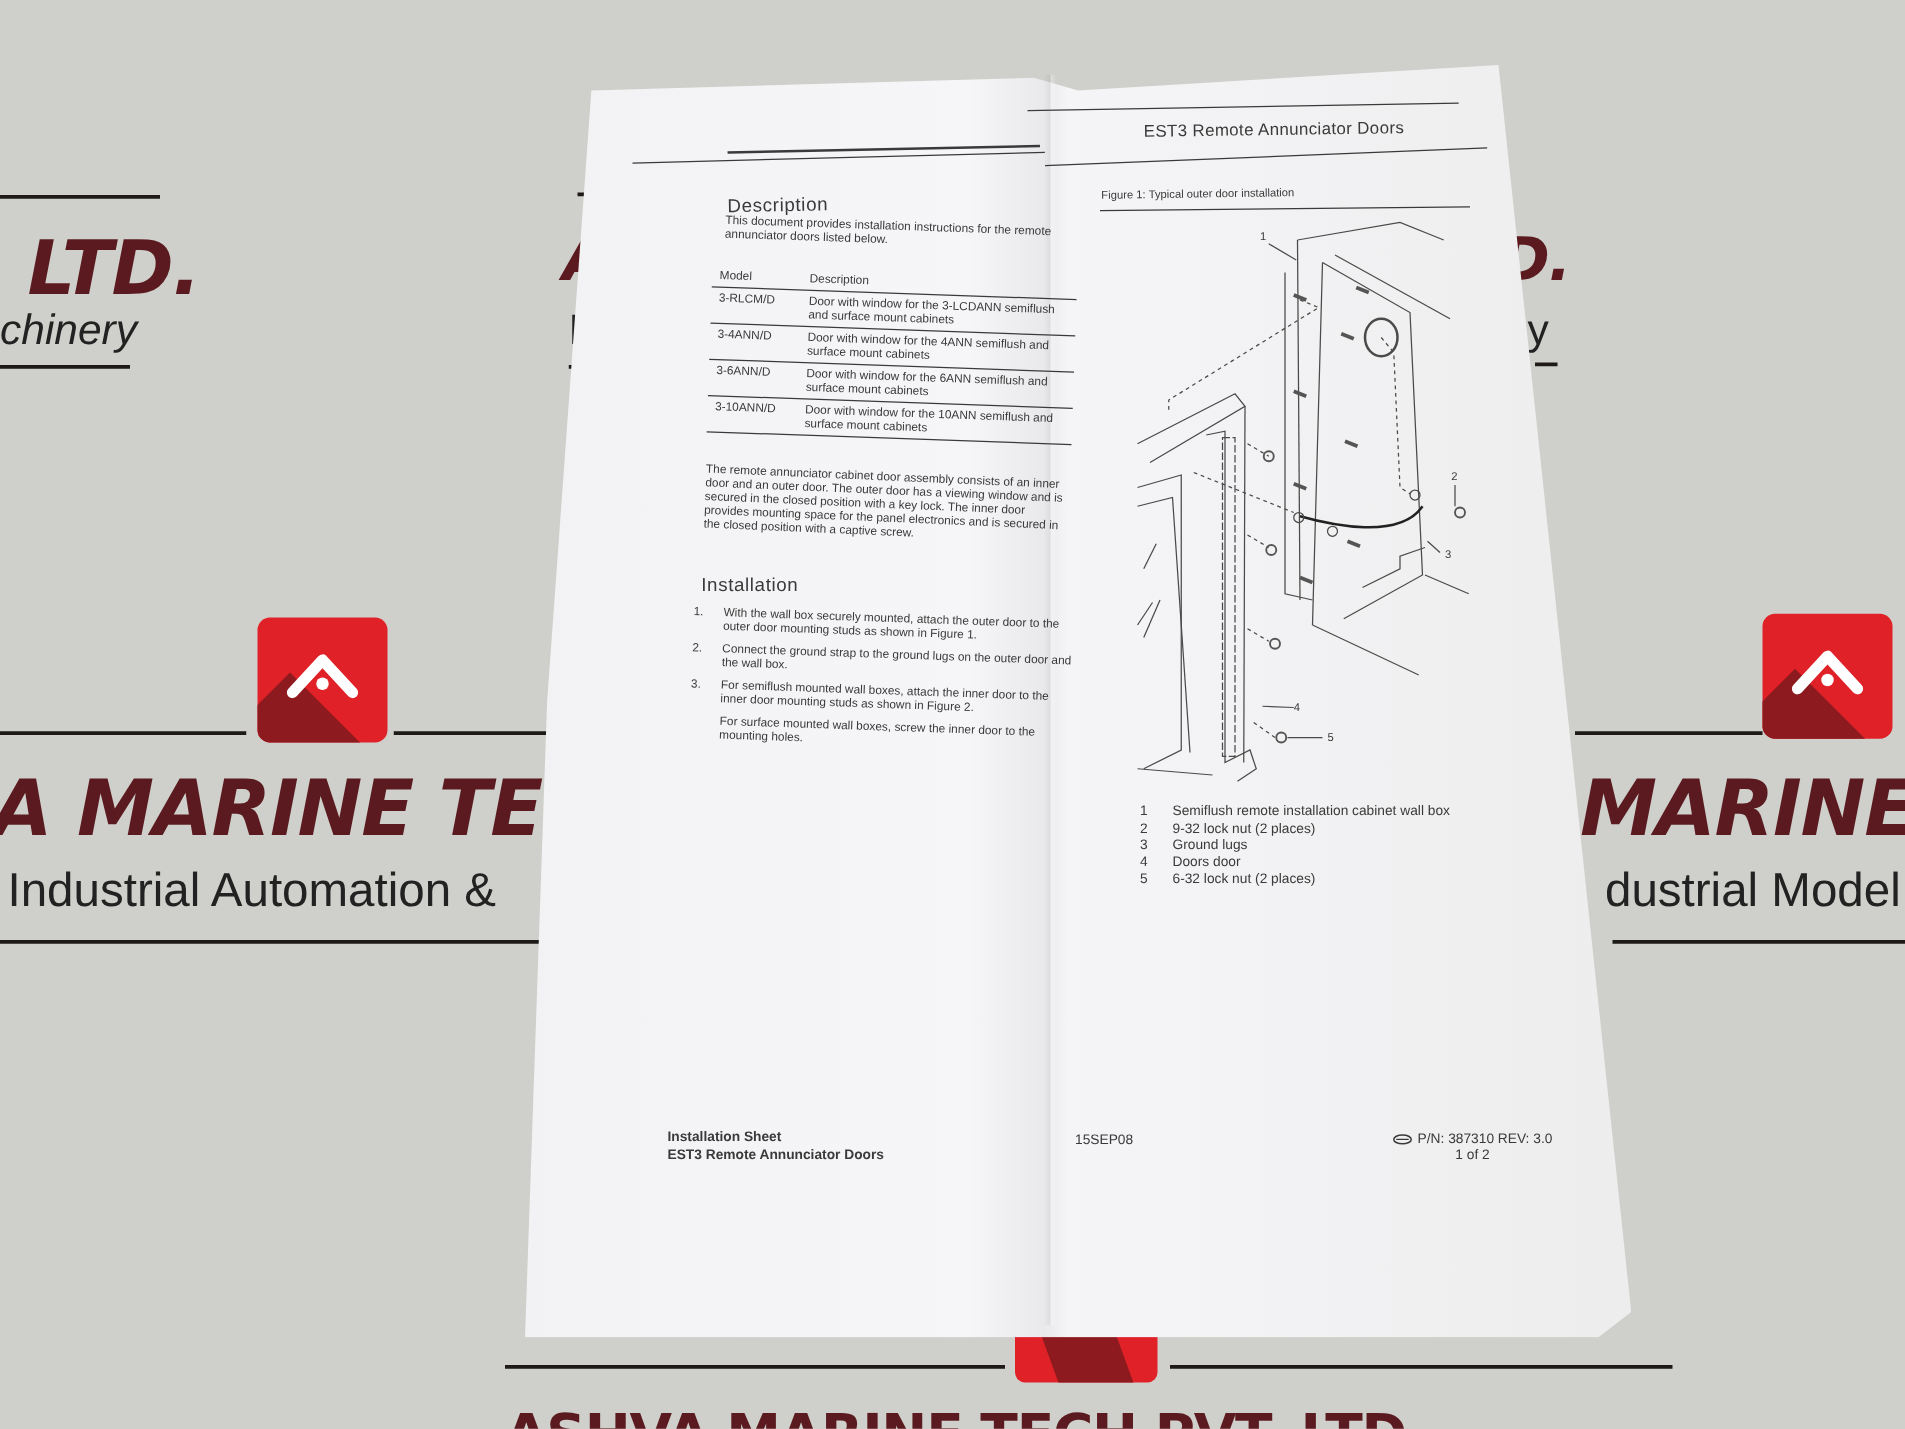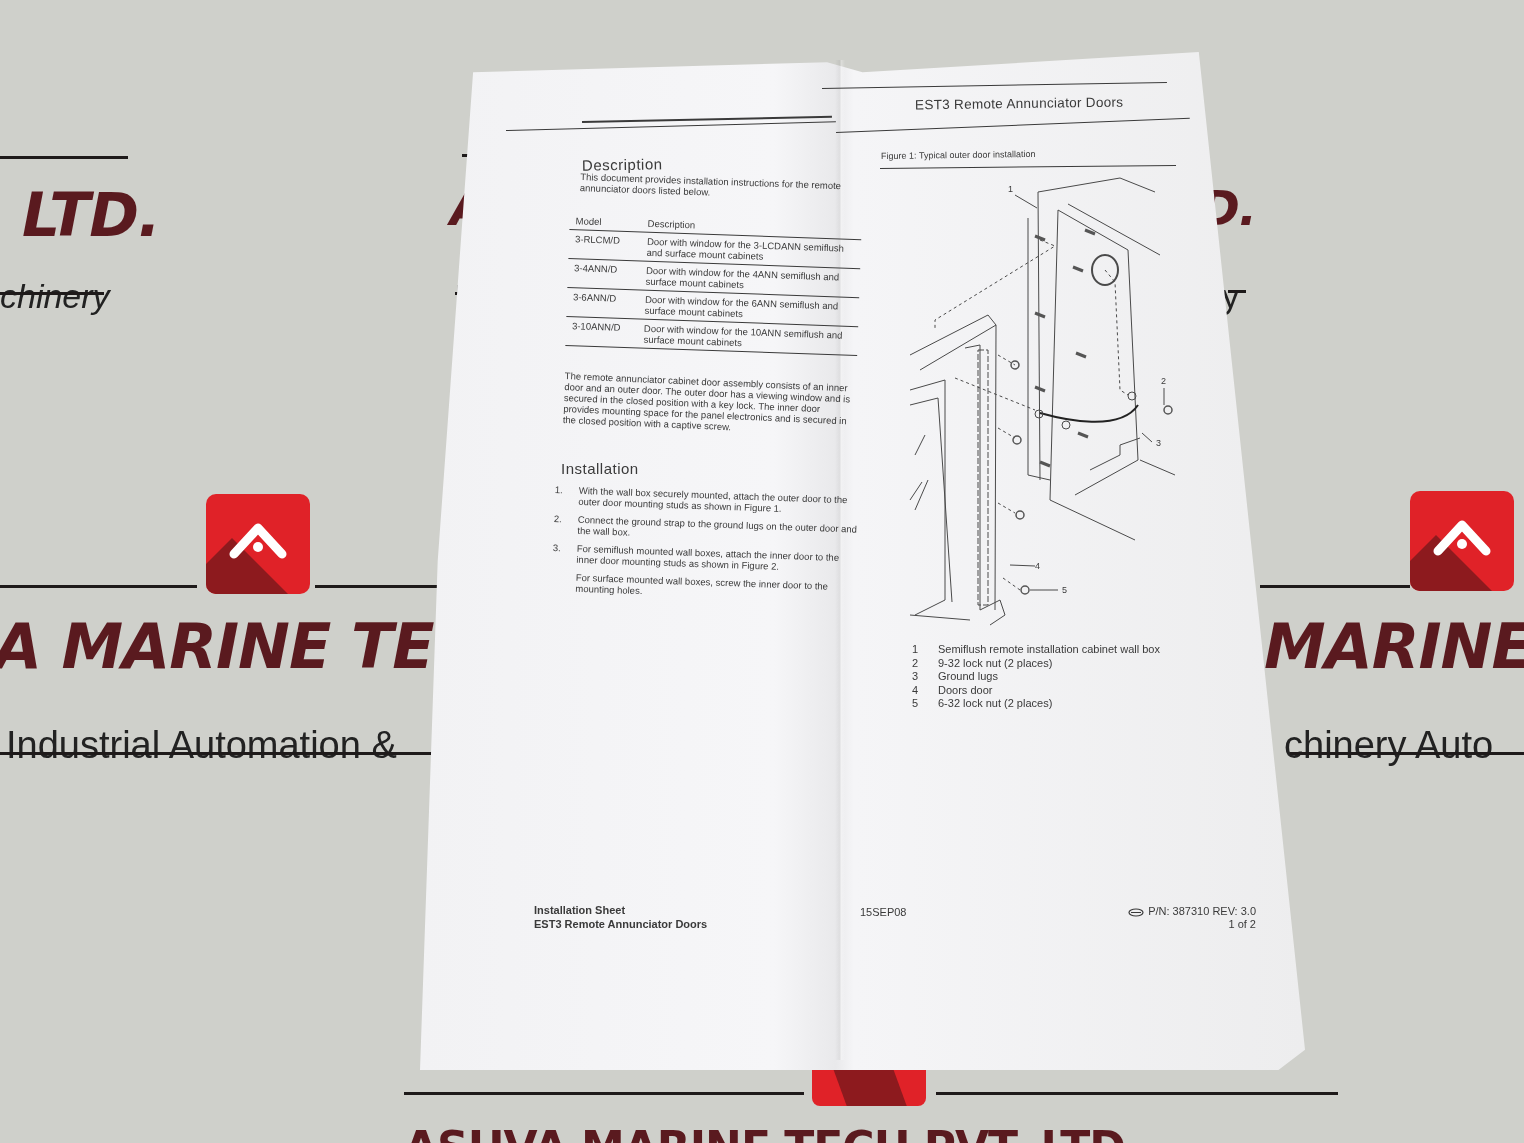--- a/index.html
+++ b/index.html
@@ -6,21 +6,21 @@
   body {
     width: 1524px; height: 1143px; overflow: hidden; position: relative;
     background: #cfd0cb;
     font-family: "Liberation Sans", sans-serif;
   }
   
   .bd { position: absolute; }
   .bd-rule { position: absolute; height: 3px; background: #1e1a1a; }
   .bd-brand { position: absolute; color: #5a1a1f; font-weight: bold; font-style: italic;
     font-family: "DejaVu Sans", sans-serif; letter-spacing: -1px; white-space: nowrap; }
-  .bd-sub { position: absolute; color: #222; font-family: "Liberation Sans", sans-serif; white-space: nowrap; margin-top: 32px; }
+  .bd-sub { position: absolute; color: #222; font-family: "Liberation Sans", sans-serif; white-space: nowrap; }
   .bd-logo { position: absolute; width: 104px; height: 100px; border-radius: 10px;
     background: #e02228; overflow: hidden; }
   .bd-logo .shade { position: absolute; left: 26px; top: 44px; width: 110px; height: 80px;
     background: #8d1a1e; transform: rotate(45deg); transform-origin: 0 0; }
   .bd-logo svg { position: absolute; left: 0; top: 0; }
 
   
   .paper {
     position: absolute; left: 420px; top: 52px; width: 885px; height: 1018px;
     background: linear-gradient(90deg, #f2f2f4 0%, #f6f6f8 40%, #e9e9eb 47%, #f5f5f7 49%, #ededee 100%);
@@ -49,21 +49,21 @@
 
   .hdr-title { left: 915px; top: 96px; font-size: 13.5px; letter-spacing: 0.3px; transform: rotate(-0.8deg); }
   .fig-cap { left: 881px; top: 150px; font-size: 9px; transform: rotate(-0.8deg); }
 
   .legend { left: 912px; top: 643px; font-size: 11px; line-height: 13.5px; }
   .legend-row { display: flex; }
   .legend-num { width: 26px; }
 
   .footer-l { left: 534px; top: 903px; font-size: 11px; line-height: 14px; font-weight: bold; }
   .footer-date { left: 860px; top: 906px; font-size: 11px; }
-  .footer-r { left: 1100px; top: 905px; font-size: 11px; line-height: 13px; text-align: right; width: 156px; }
+  .footer-r { left: 1100px; top: 905px; font-size: 11px; line-height: 13px; text-align: center; width: 156px; }
   .crease { position: absolute; left: 835px; top: 60px; width: 10px; height: 1000px;
     background: linear-gradient(90deg, rgba(0,0,0,0) 0%, rgba(0,0,0,0.06) 50%, rgba(255,255,255,0.3) 60%, rgba(0,0,0,0) 100%); }
 </style>
 </head>
 <body>
 
 <div class="bd">
 
   <div class="bd-rule" style="left:0;top:156px;width:128px;"></div>
   <div class="bd-brand" style="left:22px;top:180px;font-size:60px;">LTD.</div>
@@ -94,21 +94,21 @@
 
   <div class="bd-logo" style="left:1410px;top:491px;">
     <div class="shade"></div>
     <svg width="104" height="100" viewBox="0 0 104 100">
       <polyline points="28,60 52,34 76,60" fill="none" stroke="#fff" stroke-width="9" stroke-linecap="round" stroke-linejoin="round"></polyline>
       <circle cx="52" cy="53" r="5" fill="#fff"></circle>
     </svg>
   </div>
   <div class="bd-rule" style="left:1260px;top:585px;width:150px;"></div>
   <div class="bd-brand" style="left:1264px;top:610px;font-size:62px;">MARINE T</div>
-  <div class="bd-sub" style="left:1284px;top:692px;font-size:38px;">chinery Auto</div>
+  <div class="bd-sub" style="left:1284px;top:692px;font-size:38px;">dustrial Model</div>
   <div class="bd-rule" style="left:1290px;top:752px;width:234px;"></div>
 
   <div style="position:absolute;left:812px;top:1068px;width:114px;height:38px;background:#e02228;border-radius:0 0 8px 8px;overflow:hidden;">
     <div style="position:absolute;left:30px;top:-10px;width:60px;height:70px;background:#8d1a1e;transform:skewX(20deg);"></div>
   </div>
   <div class="bd-rule" style="left:404px;top:1092px;width:400px;"></div>
   <div class="bd-rule" style="left:936px;top:1092px;width:402px;"></div>
   <div class="bd-brand" style="left:404px;top:1122px;font-size:44px;font-style:normal;">ASHVA MARINE TECH PVT. LTD.</div>
 </div>
 

